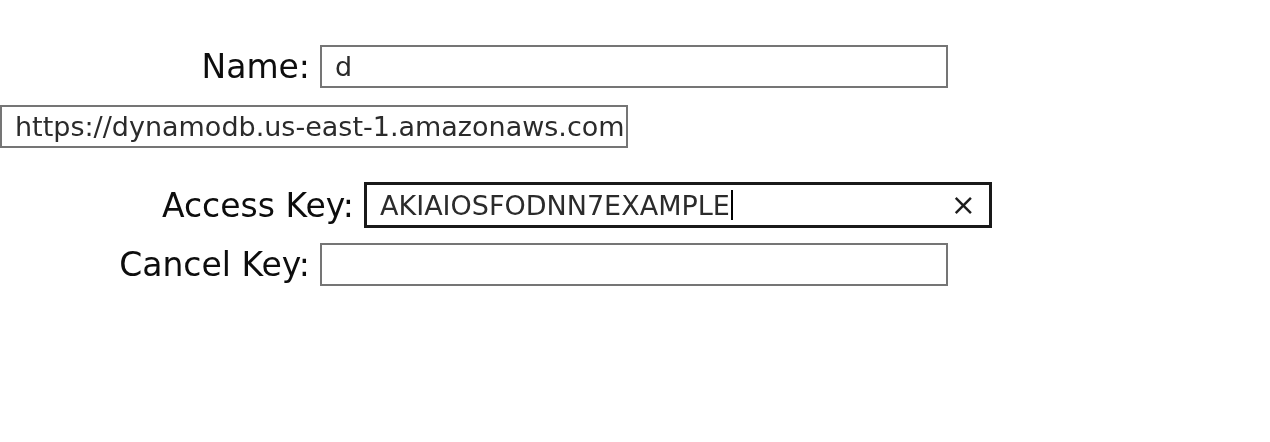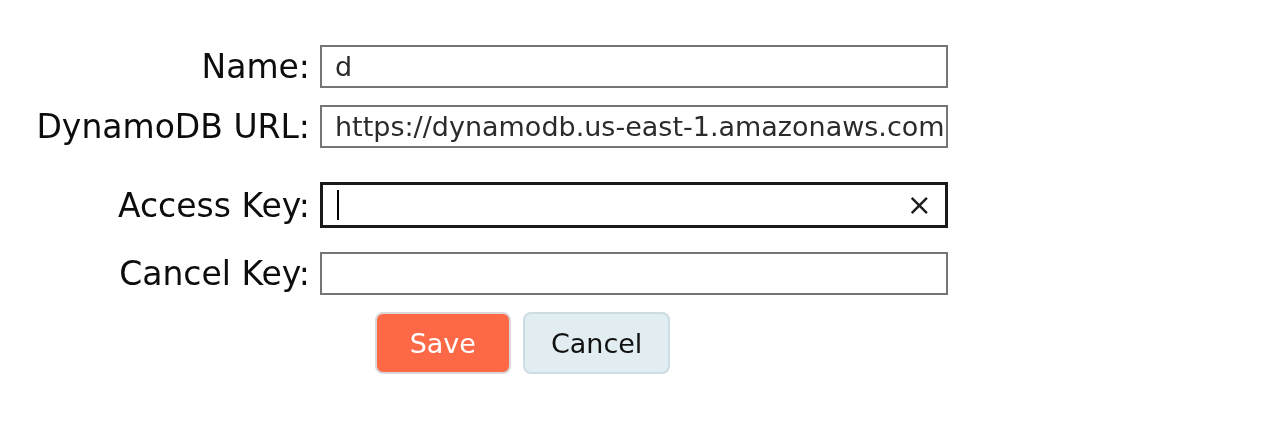--- a/index.html
+++ b/index.html
@@ -14,21 +14,21 @@
     background: #ffffff;
     overflow: hidden;
     box-sizing: border-box;
     padding-top: 45px;
   }
   .row {
     display: flex;
     align-items: center;
     margin-bottom: 17px;
   }
-  .row.focused-row { margin-bottom: 24px; }
+  .row.focused-row { margin-bottom: 15px; padding-left: 44px; }
   .lbl {
     flex: none;
     width: 320px;
     box-sizing: border-box;
     padding-right: 10px;
     text-align: right;
     font-size: 33px;
     color: var(--label-text, #0d0d0d);
     white-space: nowrap;
   }
@@ -107,42 +107,38 @@
 <div class="canvas">
 
   <div class="row">
     <label class="lbl">Name:</label>
     <div class="field">
       <span class="val">d</span>
     </div>
   </div>
 
   <div class="row">
-    <label class="lbl">DynamoDB URL:</label>
     <div class="field">
       <span class="val">https://dynamodb.us-east-1.amazonaws.com</span>
     </div>
   </div>
 
   <div class="row">
   </div>
 
   <div class="row focused-row">
     <label class="lbl">Access Key:</label>
     <div class="field focused">
+      <span class="val">AKIAIOSFODNN7EXAMPLE</span>
         <span class="caret"></span>
       <span class="clear">×</span>
     </div>
   </div>
 
   <div class="row">
     <label class="lbl">Cancel Key:</label>
     <div class="field">
       <span class="val"></span>
     </div>
   </div>
 
-  <div class="buttons">
-    <button class="save">Save</button>
-    <button class="cancel">Cancel</button>
-  </div>
 
 </div>
 
 </body></html>

